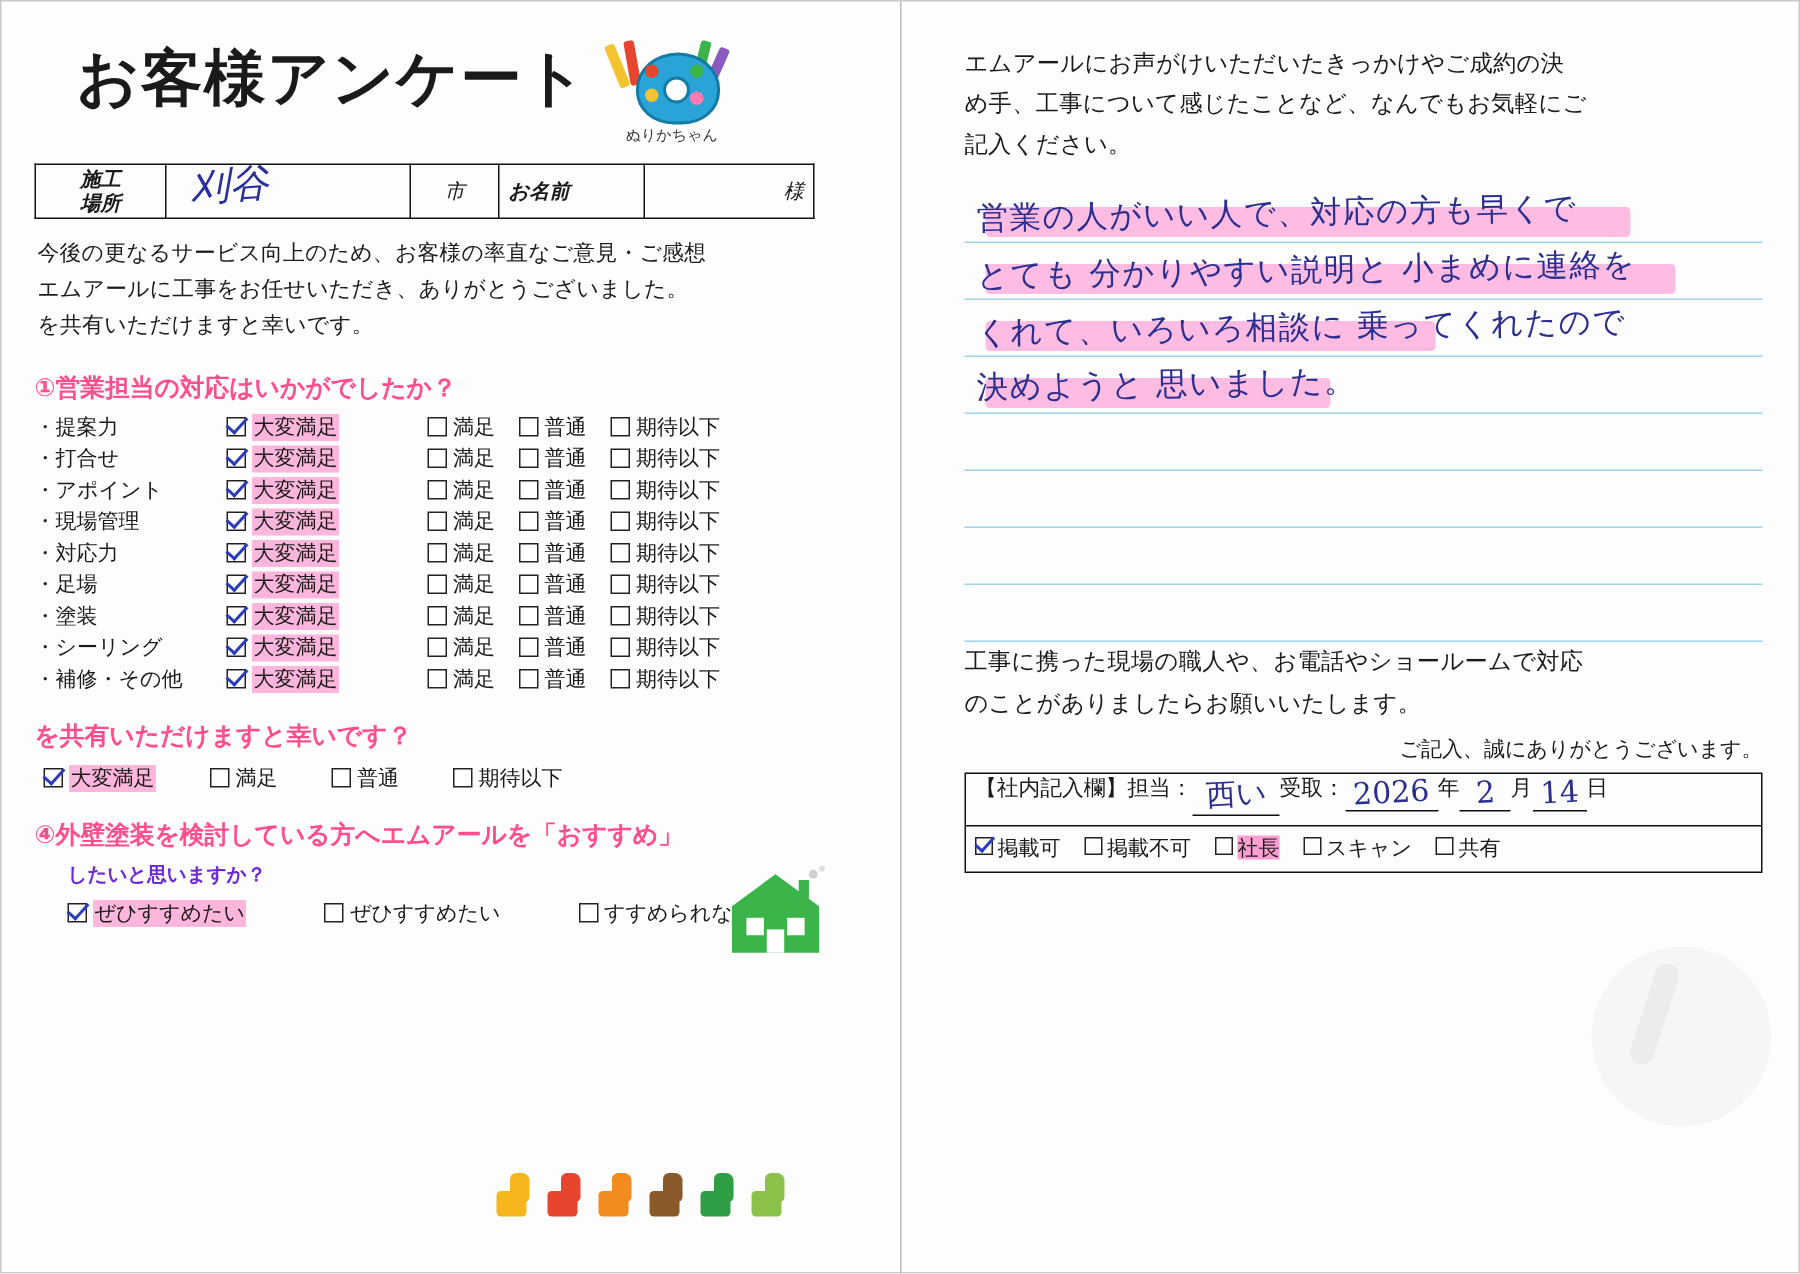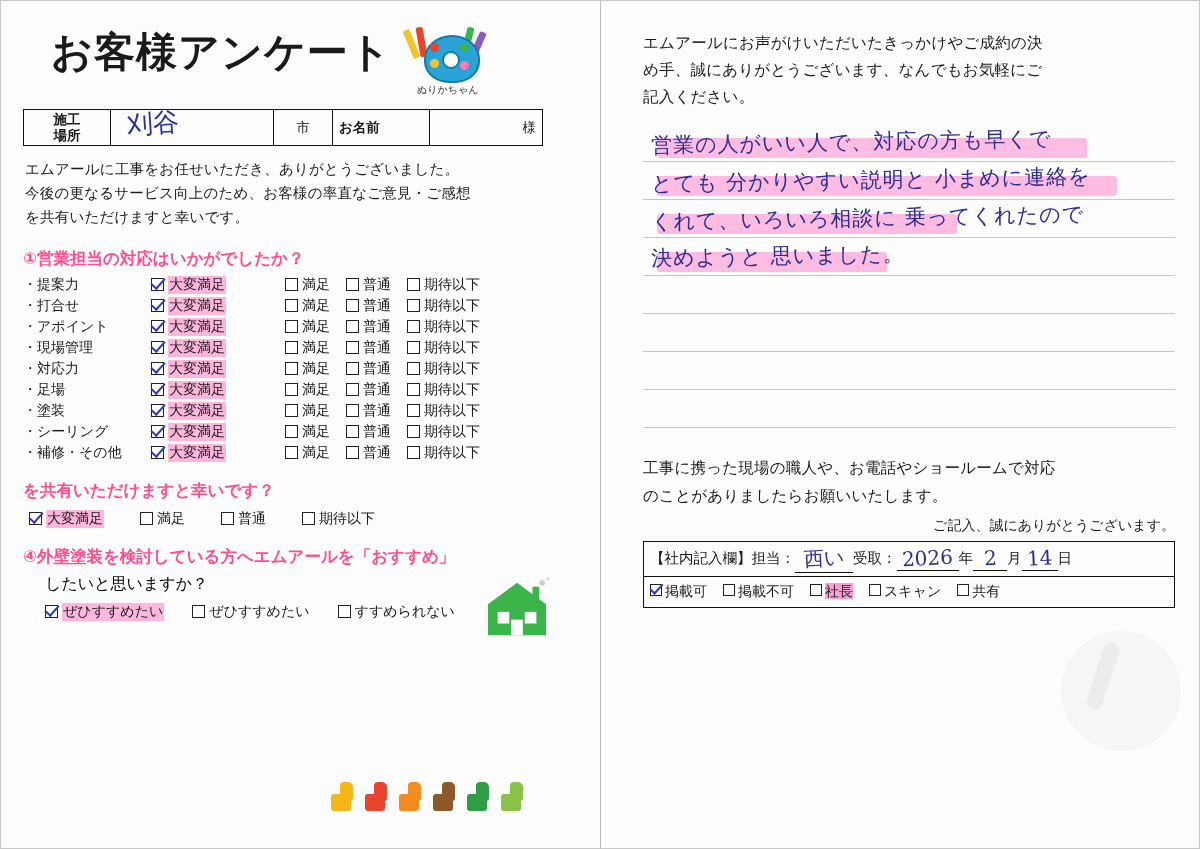--- a/index.html
+++ b/index.html
@@ -41,20 +41,21 @@
   .m-hole{position:absolute;left:40px;top:24px;width:14px;height:14px;background:#fff;border-radius:50%;border:2px solid #147ba8;}
   .m-dot{position:absolute;width:9px;height:9px;border-radius:50%;}
   .m-brush{position:absolute;width:7px;height:30px;border-radius:2px;}
   
   .top-table{
     width:520px;margin:12px 0 0 0;border-collapse:collapse;
   }
   .top-table td{
     border:1.4px solid #111;height:25px;font-size:13.5px;padding:2px 6px;
     position:relative;
+    font-style:italic;
   }
   .cell-head{width:74px;text-align:center;font-weight:bold;line-height:1.15;font-size:13px;}
   .cell-site{width:150px;}
   .cell-city{width:46px;text-align:center;}
   .cell-name-head{width:84px;text-align:left;font-weight:bold;}
   .cell-name{width:auto;text-align:right;padding-right:10px;}
   .hw-city{
     position:absolute;left:16px;top:-4px;font-size:26px;color:#27309b;
     transform:rotate(-4deg);font-family:"DejaVu Serif",serif;
   }
@@ -74,48 +75,48 @@
     display:inline-block;width:13px;height:13px;border:1.6px solid #222;
     box-sizing:border-box;position:relative;background:#fff;
   }
   .box.checked::after{
     content:"";position:absolute;left:2px;top:-4px;width:6px;height:12px;
     border:solid #2b3bbf;border-width:0 2px 2px 0;transform:rotate(42deg);
   }
   .hl{background:#ffb6dd;padding:0 1px;}
   .hl-pink{background:#ff9ed2;}
   .q3row{display:flex;align-items:center;font-size:14px;margin:8px 0 0 6px;gap:20px;}
-  .q4sub{margin-left:22px;font-size:16px;font-weight:normal;color:#000000;}
-  .q4row{display:flex;align-items:center;font-size:14px;margin:8px 0 0 22px;gap:12px;}
+  .q4sub{margin-left:22px;font-size:13px;font-weight:bold;color:#6d28d9;}
+  .q4row{display:flex;align-items:center;font-size:14px;margin:8px 0 0 22px;gap:36px;}
   .house{position:absolute;right:44px;top:576px;width:78px;height:62px;}
   .thumbs{position:absolute;left:330px;top:780px;display:flex;gap:6px;align-items:flex-end;}
   .thumb{width:28px;height:30px;position:relative;}
   .thumb .pad{position:absolute;left:0;bottom:0;width:20px;height:17px;border-radius:3px;}
   .thumb .up{position:absolute;left:9px;bottom:10px;width:13px;height:19px;border-radius:4px 5px 3px 3px;}
   
   .right{
     position:absolute;left:600px;top:0;width:600px;height:849px;
     padding:28px 26px 16px 42px;box-sizing:border-box;
   }
   .r-prompt{font-size:15.5px;line-height:1.75;letter-spacing:.2px;}
   .lines{position:relative;margin-top:14px;}
   .lines .ln{height:37px;border-bottom:1.2px solid #9fd3e8;}
   .hwtext{
     position:absolute;left:8px;color:#2b2f8f;font-size:21px;line-height:37px;
     font-family:"DejaVu Serif",serif;letter-spacing:1px;white-space:nowrap;
     transform:rotate(-1deg);
   }
   .hl-band{position:absolute;background:#ffa6d8;opacity:.75;border-radius:3px;}
-  .r-prompt2{font-size:15.5px;line-height:1.75;margin-top:34px;letter-spacing:.2px;}
+  .r-prompt2{font-size:15.5px;line-height:1.75;margin-top:8px;letter-spacing:.2px;}
   .thanks{text-align:right;font-size:14px;margin-top:8px;}
   .footer-box{
     margin-top:6px;border:1.6px solid #111;box-sizing:border-box;
     width:100%;
   }
-  .fb-row1{display:flex;align-items:center;height:34px;border-bottom:1.6px solid #111;font-size:14.5px;padding:0 6px;gap:0;}
+  .fb-row1{display:flex;align-items:flex-start;height:34px;border-bottom:1.6px solid #111;font-size:14.5px;padding:0 6px;gap:0;}
   .fb-row2{display:flex;align-items:center;height:30px;font-size:14px;padding:0 6px;gap:16px;}
   .uline{display:inline-block;border-bottom:1px solid #111;min-width:58px;text-align:center;}
   .hw-ins{color:#2b2f8f;font-family:"DejaVu Serif",serif;font-size:20px;transform:rotate(-3deg);display:inline-block;}
   .smallbox{display:inline-block;width:12px;height:12px;border:1.4px solid #222;box-sizing:border-box;position:relative;margin-right:3px;}
   .smallbox.checked::after{content:"";position:absolute;left:2px;top:-4px;width:5px;height:11px;border:solid #2b3bbf;border-width:0 2px 2px 0;transform:rotate(42deg);}
   .watermark{
     position:absolute;right:20px;top:630px;width:120px;height:120px;
     border-radius:50%;background:#f1f1f1;opacity:.55;
   }
   .wm2{position:absolute;right:90px;top:640px;width:16px;height:70px;background:#ececec;transform:rotate(18deg);border-radius:8px;}
@@ -155,22 +156,22 @@
         <td class="cell-city">市</td>
         <td class="cell-name-head">お名前</td>
         <td class="cell-name">
           <span>様</span>
         </td>
       </tr>
     </tbody>
       </table>
 
     <div class="intro">
+      <div>今後の更なるサービス向上のため、お客様の率直なご意見・ご感想</div>
       <div>エムアールに工事をお任せいただき、ありがとうございました。</div>
-      <div>今後の更なるサービス向上のため、お客様の率直なご意見・ご感想</div>
       <div>を共有いただけますと幸いです。</div>
     </div>
 
     <div class="q">①営業担当の対応はいかがでしたか？</div>
 
     <div class="row">
       <div class="label">・提案力</div>
       <div class="opt first">
           <span class="box checked"></span>
           <span class="hl">大変満足</span>
@@ -424,21 +425,21 @@
         </div>
     </div>
   </div>
 
   <div class="right">
     <div class="watermark"></div>
     <div class="wm2"></div>
 
     <div class="r-prompt">
       <div>エムアールにお声がけいただいたきっかけやご成約の決</div>
-      <div>め手、誠にありがとうございます、なんでもお気軽にご</div>
+      <div>め手、工事について感じたことなど、なんでもお気軽にご</div>
       <div>記入ください。</div>
     </div>
 
     <div class="lines" style="height:296px;">
       <div class="hl-band" style="left:14px;top:14px;width:430px;height:20px;"></div>
       <div class="hl-band" style="left:14px;top:52px;width:460px;height:20px;"></div>
       <div class="hl-band" style="left:14px;top:90px;width:300px;height:20px;"></div>
       <div class="hl-band" style="left:14px;top:128px;width:230px;height:20px;"></div>
       <div class="ln"></div>
       <div class="ln"></div>

